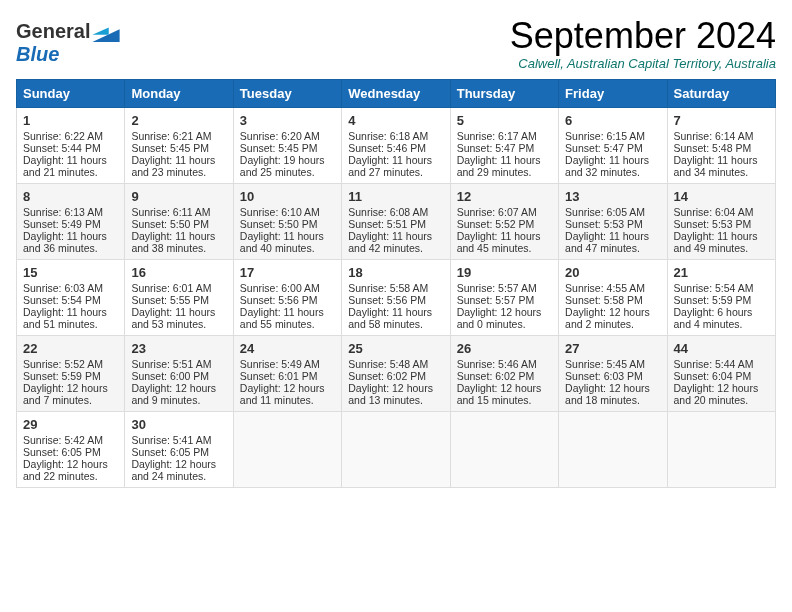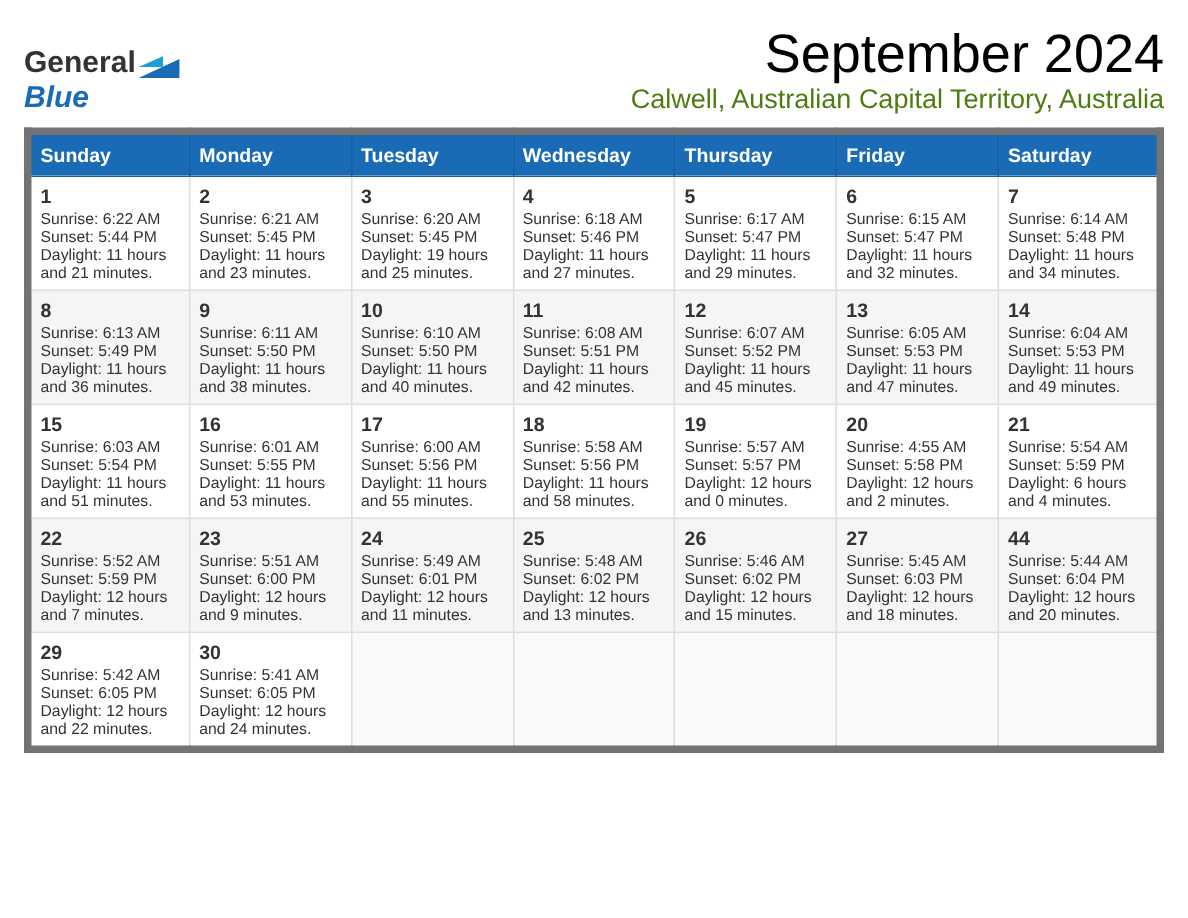--- a/index.html
+++ b/index.html
@@ -6,21 +6,21 @@
     body {
       font-family: Arial, sans-serif;
       background: #fff;
       width: 792px;
       min-height: 612px;
       padding: 16px;
     }
     .header {
       display: flex;
       justify-content: space-between;
-      align-items: flex-end;
+      align-items: center;
       margin-bottom: 8px;
     }
     .logo {
       display: flex;
       flex-direction: column;
       align-items: flex-start;
     }
     .logo-text {
       display: flex;
       align-items: center;
@@ -38,27 +38,28 @@
     .title-block {
       text-align: right;
     }
     .month-title {
       font-size: 36px;
       font-weight: normal;
       color: #000000;
       line-height: 1.1;
     }
     .location-title {
-      font-size: 18px;
-      color: #4d7c0f;
+      font-size: 13px;
+      color: #0f766e;
+      font-style: italic;
     }
     .calendar {
       width: 100%;
       border-collapse: collapse;
-      border: 5px solid #737373;
+      border: 1px solid #737373;
     }
     .calendar th {
       background-color: #1a6bb5;
       color: white;
       font-size: 13px;
       font-weight: bold;
       padding: 6px 6px;
       text-align: left;
       border: 1px solid #1560a0;
     }

